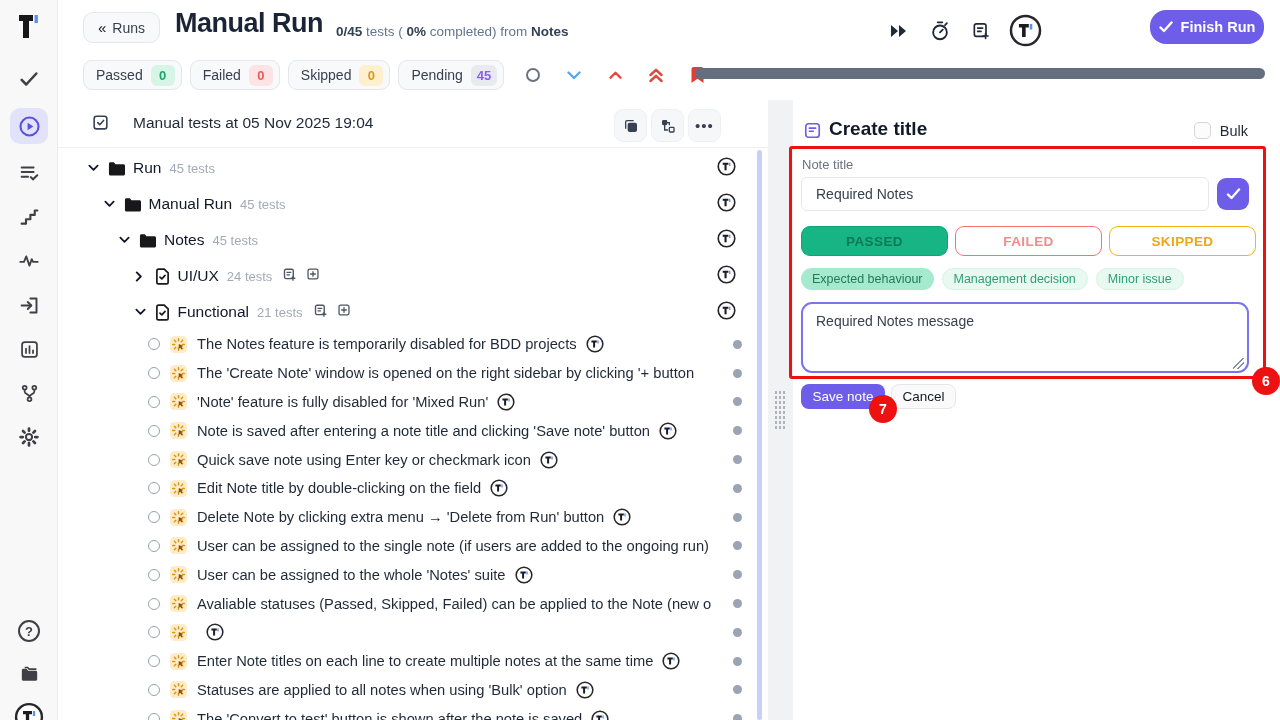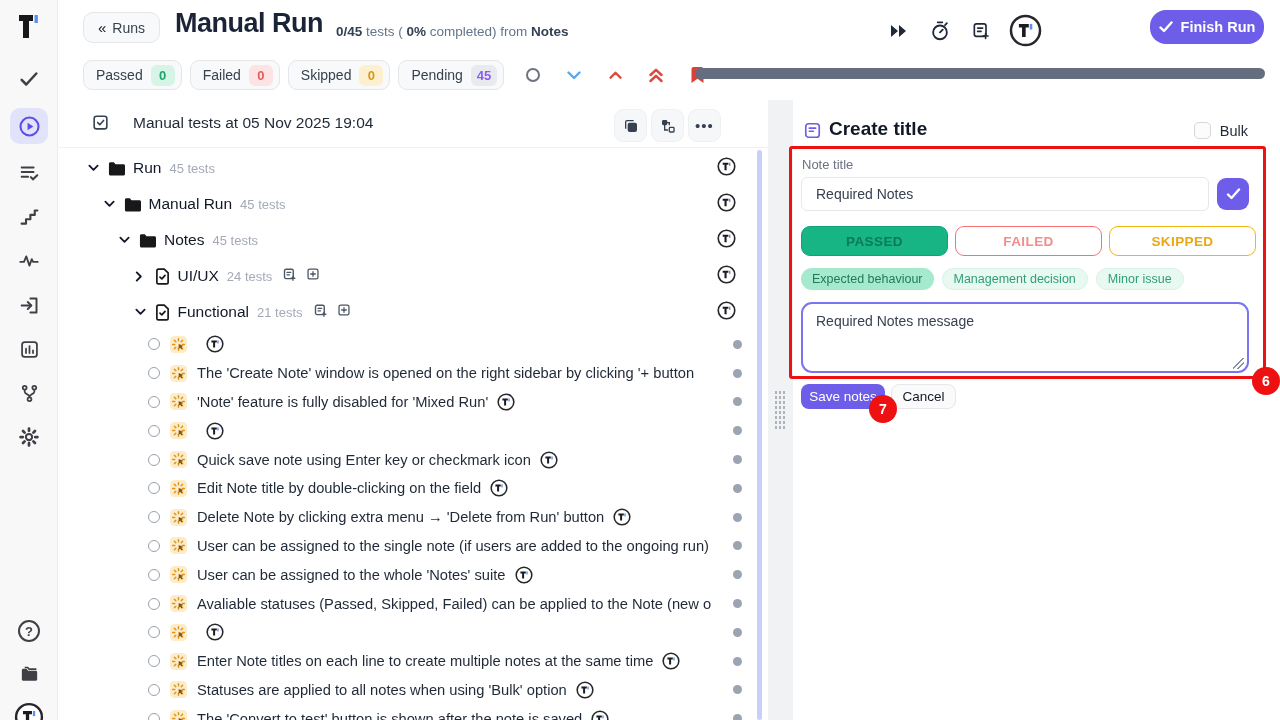--- a/index.html
+++ b/index.html
@@ -429,20 +429,21 @@
                 <line x1="9" y1="2.8" x2="9" y2="5" transform="rotate(90 9 9)"></line>
                 <line x1="9" y1="2.8" x2="9" y2="5" transform="rotate(135 9 9)"></line>
                 <line x1="9" y1="2.8" x2="9" y2="5" transform="rotate(180 9 9)"></line>
                 <line x1="9" y1="2.8" x2="9" y2="5" transform="rotate(225 9 9)"></line>
                 <line x1="9" y1="2.8" x2="9" y2="5" transform="rotate(270 9 9)"></line>
                 <line x1="9" y1="2.8" x2="9" y2="5" transform="rotate(315 9 9)"></line>
               </g>
               <path d="M9.2 8.6l5 2-2.1.8 1.1 2.1-1.3.7-1.1-2.1-1.6 1.6z" fill="#8a5200"></path>
             </svg>
           </span>
+          <span class="t-title">The Notes feature is temporarily disabled for BDD projects</span>
           <span class="t-badge">
             <svg width="18" height="18" viewBox="0 0 20 20">
               <circle cx="10" cy="10" r="8.7" fill="#fff" stroke="#26262b" stroke-width="1.7"></circle>
               <path d="M6 6h6v2.2h-1.9V14H7.9V8.2H6z" fill="#1b1b20"></path>
               <rect x="12.6" y="6" width="1.5" height="3.4" fill="#5b8ff5"></rect>
             </svg>
           </span>
           <span class="t-dot"></span>
         </div>
         <div class="trow">
@@ -505,20 +506,21 @@
                 <line x1="9" y1="2.8" x2="9" y2="5" transform="rotate(90 9 9)"></line>
                 <line x1="9" y1="2.8" x2="9" y2="5" transform="rotate(135 9 9)"></line>
                 <line x1="9" y1="2.8" x2="9" y2="5" transform="rotate(180 9 9)"></line>
                 <line x1="9" y1="2.8" x2="9" y2="5" transform="rotate(225 9 9)"></line>
                 <line x1="9" y1="2.8" x2="9" y2="5" transform="rotate(270 9 9)"></line>
                 <line x1="9" y1="2.8" x2="9" y2="5" transform="rotate(315 9 9)"></line>
               </g>
               <path d="M9.2 8.6l5 2-2.1.8 1.1 2.1-1.3.7-1.1-2.1-1.6 1.6z" fill="#8a5200"></path>
             </svg>
           </span>
+          <span class="t-title">Note is saved after entering a note title and clicking 'Save note' button</span>
           <span class="t-badge">
             <svg width="18" height="18" viewBox="0 0 20 20">
               <circle cx="10" cy="10" r="8.7" fill="#fff" stroke="#26262b" stroke-width="1.7"></circle>
               <path d="M6 6h6v2.2h-1.9V14H7.9V8.2H6z" fill="#1b1b20"></path>
               <rect x="12.6" y="6" width="1.5" height="3.4" fill="#5b8ff5"></rect>
             </svg>
           </span>
           <span class="t-dot"></span>
         </div>
         <div class="trow">
@@ -817,19 +819,19 @@
     <button class="st-btn st-failed">FAILED</button>
     <button class="st-btn st-skipped">SKIPPED</button>
   </div>
   <div class="tags">
     <span class="tag tag-active">Expected behaviour</span>
     <span class="tag tag-soft">Management decision</span>
     <span class="tag tag-soft">Minor issue</span>
   </div>
   <textarea class="msg-area" style="">Required Notes message</textarea>
   <span class="resize-grip"></span>
-  <button class="save-btn">Save notes</button>
+  <button class="save-btn">Save note</button>
   <button class="cancel-btn">Cancel</button>
 </div>
 
 <div class="anno-rect"></div>
 <div class="anno-num anno-6">6</div>
 <div class="anno-num anno-7">7</div>
 
 </body></html>

